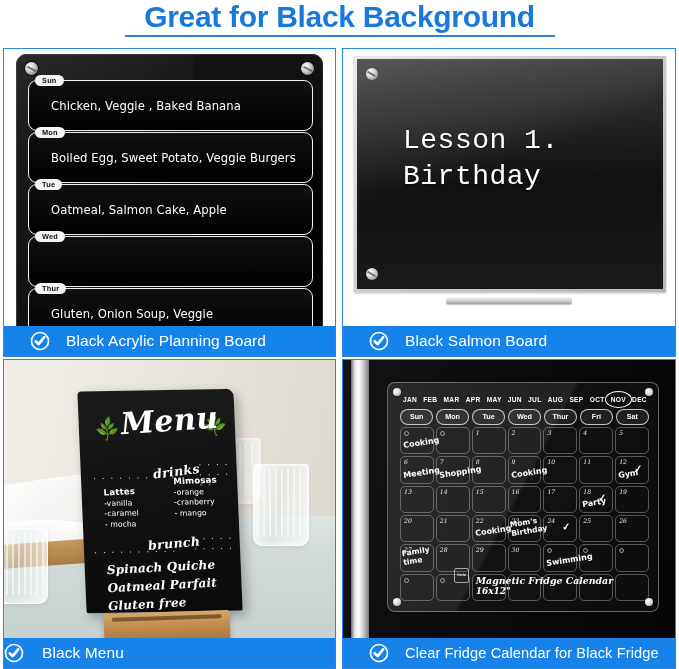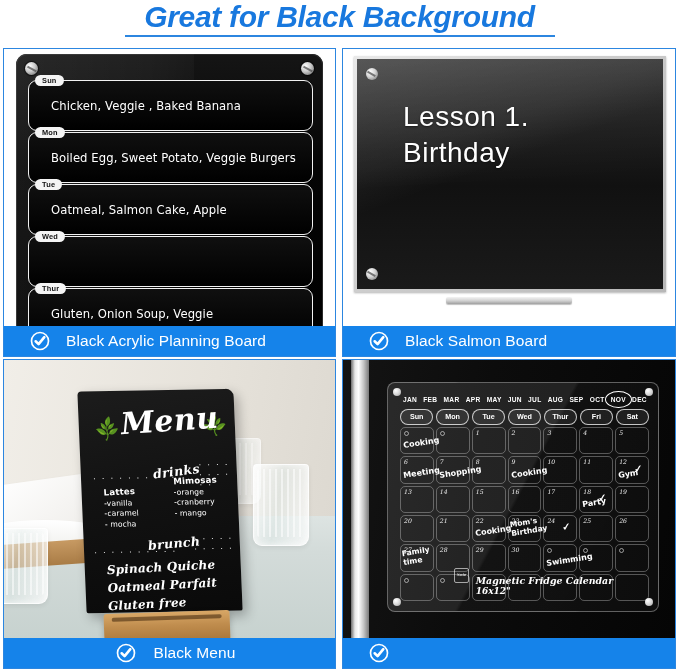--- a/index.html
+++ b/index.html
@@ -14,21 +14,20 @@
   
   .header {
     height: 46px;
     display: flex; flex-direction: column;
     align-items: center; justify-content: flex-start;
   }
   .header-title {
     font-size: 30px; font-weight: bold; color: #1878DE;
     letter-spacing: -0.3px; line-height: 34px;
     white-space: nowrap;
-    font-style: italic;
   }
   .header-rule {
     width: 430px; height: 2px; background: #2C86E0; margin-top: 1px;
   }
 
   
   .grid {
     position: absolute; top: 46px; left: 0;
     width: 679px; height: 623px;
     display: grid;
@@ -45,21 +44,21 @@
     background: #fff;
   }
   .media { position: relative; flex: 1 1 auto; overflow: hidden; background: #fff; }
 
   
   .caption {
     flex: 0 0 30px; background: #1583EA;
     display: flex; align-items: center; gap: 8px;
     padding-left: 26px;
   }
-  .caption.center { justify-content: center; padding-left: 12px; gap: 10px; }
+  .caption.center { padding-left: 0; gap: 10px; }
   .caption-text {
     color: #ffffff; font-size: 15.5px; letter-spacing: 0.1px; white-space: nowrap; margin-left: 8px;
   }
   .caption.small .caption-text { font-size: 14.6px; }
   .check-icon { flex: 0 0 auto; width: 20px; height: 20px; display:block; }
 
   
   .planner-wrap { position: absolute; inset: 0; background: #fff; }
   .planner-board {
     position: absolute; left: 12px; top: 5px; right: 12px; bottom: -10px;
@@ -133,23 +132,23 @@
   .glass-screw { position:absolute; width:12px; height:12px; border-radius:50%;
     background: radial-gradient(circle at 35% 32%, #ffffff 0%, #d3d3d3 45%, #8c8c8c 82%, #5d5d5d 100%);
   }
   .glass-screw::after{
     content:""; position:absolute; left:1.3px; top:5px; width:9.4px; height:1.5px;
     background:rgba(90,90,90,.8); transform:rotate(30deg);
   }
   .glass-screw.tl { left: 9px;  top: 9px; }
   .glass-screw.bl { left: 9px;  bottom: 9px; }
   .glass-text {
-    position: absolute; left: 46px; top: 40px;
+    position: absolute; left: 46px; top: 64px;
     color: #fff;
-    font-family: Liberation Sans, sans-serif;
+    font-family: Liberation Mono, monospace;
     font-size: 28px; line-height: 36px;
     letter-spacing: .5px;
     text-shadow: 0 1px 2px rgba(0,0,0,.5);
   }
   .tray {
     position: absolute; left: 50%; transform: translateX(-50%);
     bottom: 22px; width: 126px; height: 7px;
     background: linear-gradient(180deg,#f4f4f4,#d0d0d0 55%,#9f9f9f);
     border-radius: 2px;
     box-shadow: 0 1px 1px rgba(0,0,0,.25);
@@ -661,18 +660,19 @@
                   <div class="cal-cell"></div>
                 </div>
             </div>
           </div>
         </div>
         <div class="caption small">
           <svg class="check-icon" viewBox="0 0 24 24">
             <circle cx="12" cy="12" r="10.2" fill="none" stroke="#ffffff" stroke-width="2"></circle>
             <path d="M6.8 12.3 L10.3 15.8 L17.2 7.4" fill="none" stroke="#ffffff" stroke-width="3.1" stroke-linecap="round" stroke-linejoin="round"></path>
           </svg>
+          <span class="caption-text">Clear Fridge Calendar for Black Fridge</span>
         </div>
       </div>
     </div>
 
   </div>
 </div>
 
 </body></html>

